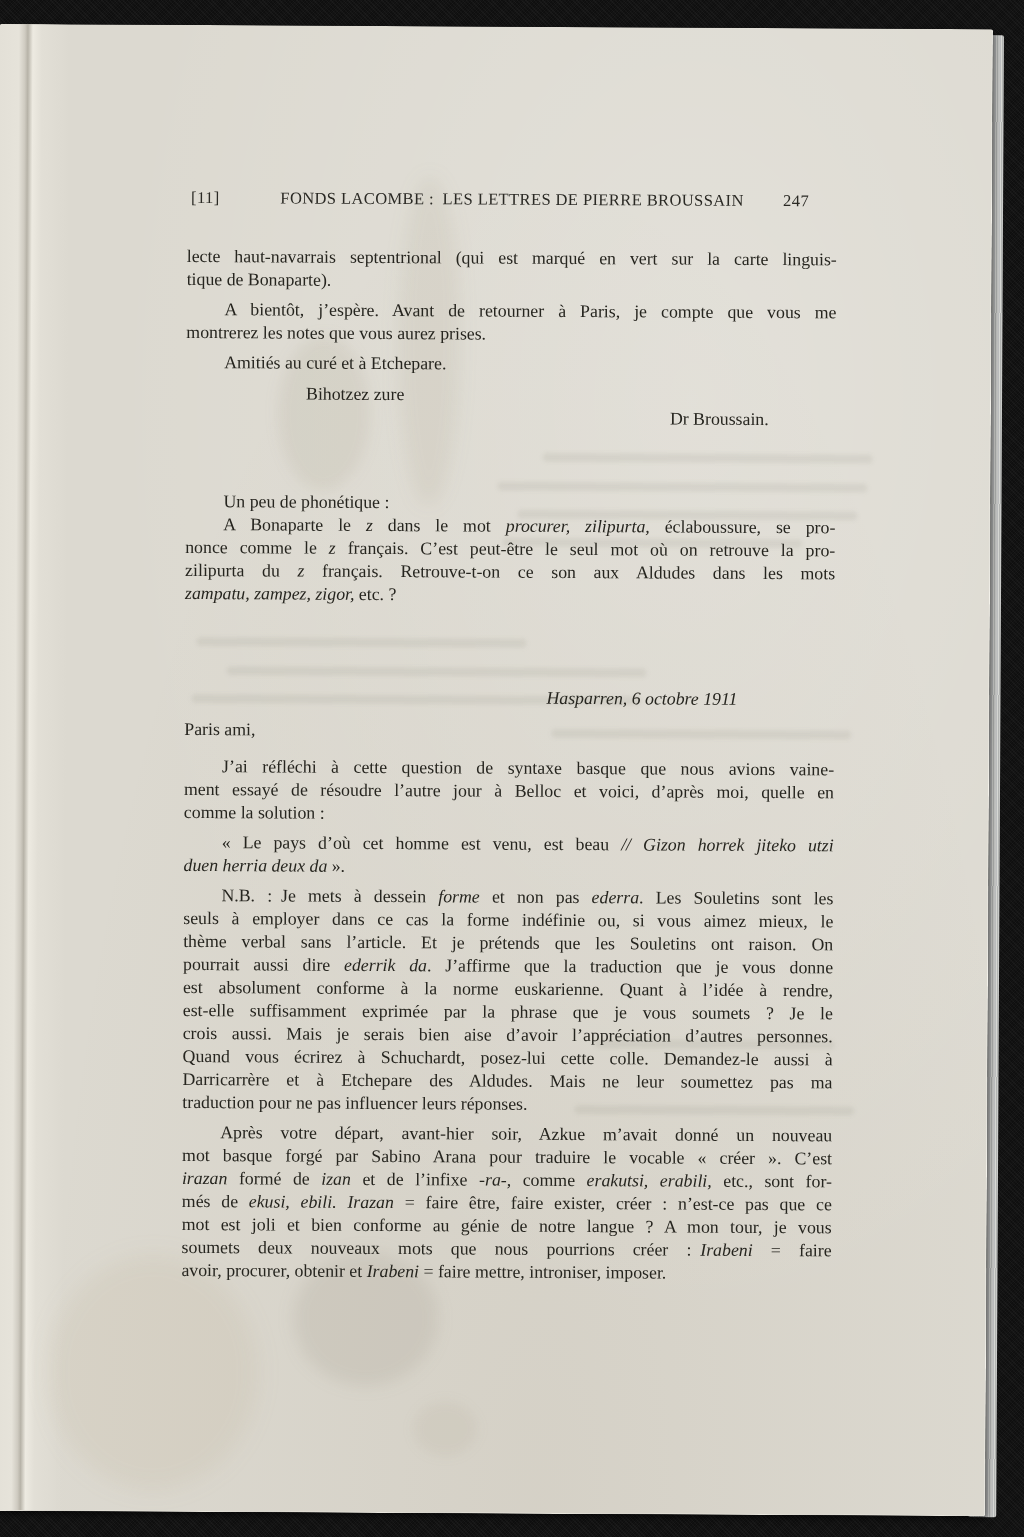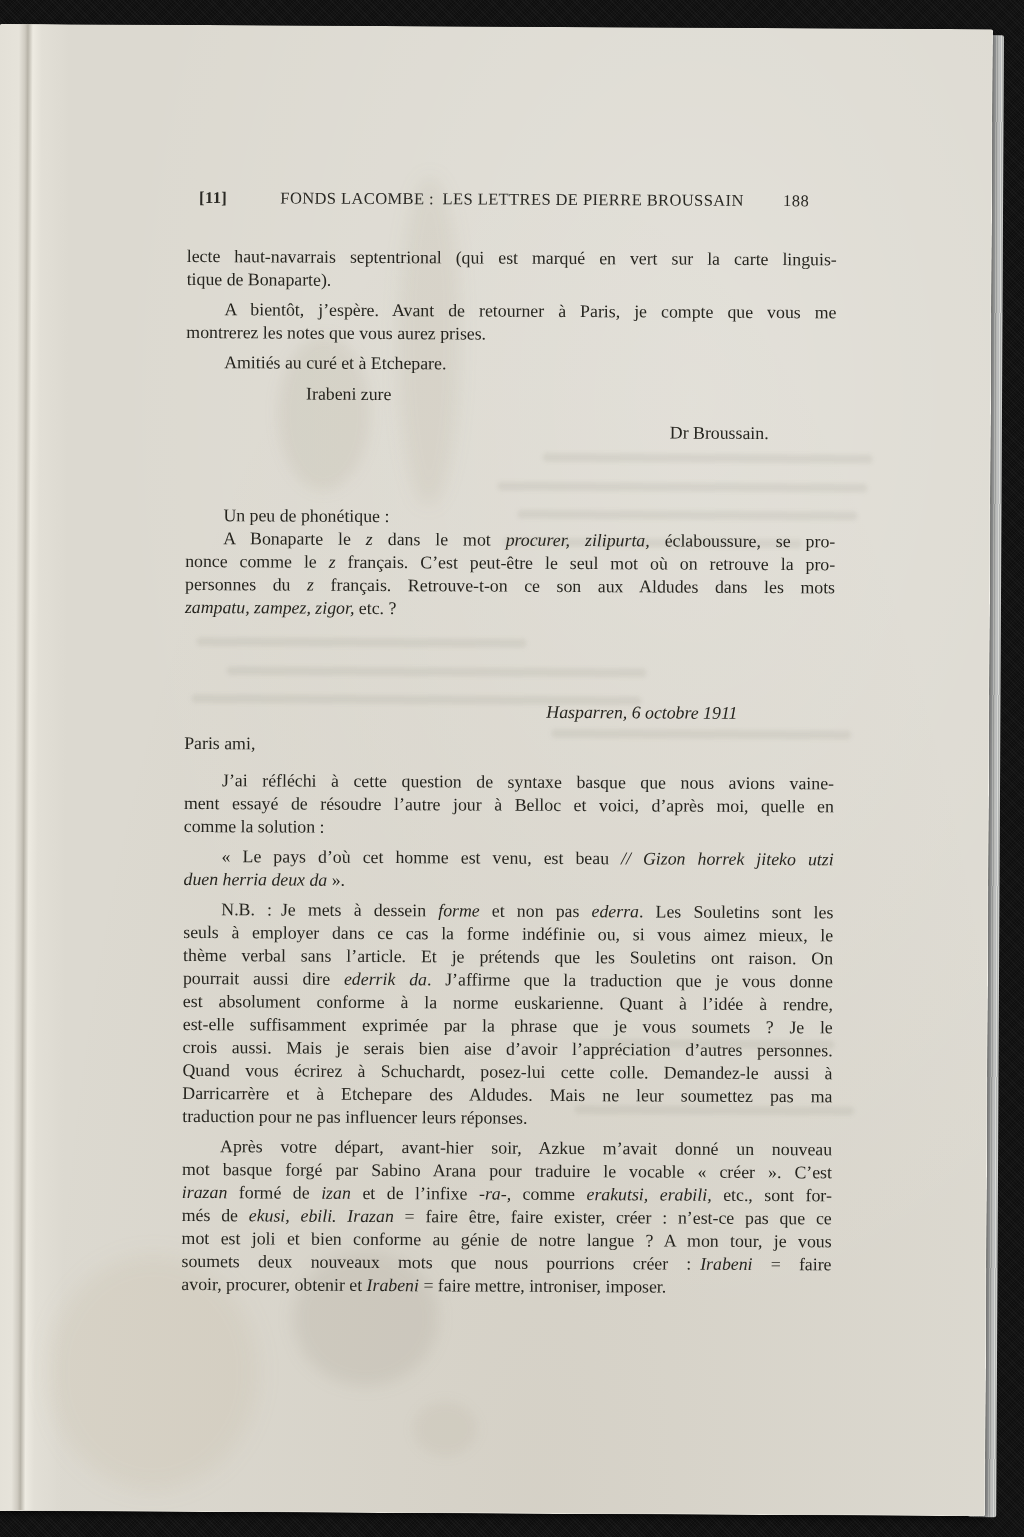--- a/index.html
+++ b/index.html
@@ -30,37 +30,37 @@
     box-shadow:2px 3px 6px rgba(0,0,0,0.6);
   }
   .stain,.ghost{position:absolute;pointer-events:none;}
   .stain{border-radius:50%;}
   .ghost{height:9px;border-radius:5px;background:rgba(110,105,85,0.10);filter:blur(2px);}
   
   .runhead{
     position:absolute;left:188px;top:162px;width:650px;height:22px;
     font-size:16.5px;letter-spacing:0.4px;color:#2a2924;line-height:22px;
   }
-  .runhead .hl{position:absolute;left:12px;font-weight:bold;}
+  .runhead .hl{position:absolute;left:4px;}
   .runhead .hc{display:block;text-align:center;width:100%;}
   .runhead .hr{position:absolute;right:28px;top:0;}
   
   .flow{
     position:absolute;left:188px;top:184px;width:650px;color:#26251f;
     font-size:17.8px;
   }
   .block{margin:0;}
   .tline{line-height:23px;min-height:23px;}
   .fill{text-align:justify;text-align-last:justify;}
   .ind{text-indent:38px;}
   .it{font-style:italic;}
   .b-lecte{margin-top:36px;}
   .b-std{margin-top:7px;}
   .b-bihotzez{margin-top:8px;margin-left:120px;}
-  .b-dr{margin-top:14px;margin-left:484px;}
+  .b-dr{margin-left:484px;}
   .b-unpeu{margin-top:62px;}
   .b-cont{margin-top:0;}
   .b-date{margin-top:80px;margin-left:362px;}
   .b-cherami{margin-top:10px;}
   .b-jai{margin-top:14px;}
 </style>
 </head>
 <body>
 
 <div class="book">
@@ -81,48 +81,48 @@
     <div class="ghost" style="left:200px;top:612px;width:330px;"></div>
     <div class="ghost" style="left:230px;top:641px;width:420px;"></div>
     <div class="ghost" style="left:195px;top:669px;width:450px;"></div>
     <div class="ghost" style="left:555px;top:702px;width:300px;"></div>
     <div class="ghost" style="left:600px;top:1012px;width:240px;"></div>
     <div class="ghost" style="left:580px;top:1078px;width:280px;"></div>
 
     <div class="runhead">
       <span class="hl">[11]</span>
       <span class="hc">FONDS LACOMBE : LES LETTRES DE PIERRE BROUSSAIN</span>
-      <span class="hr">188</span>
+      <span class="hr">247</span>
     </div>
 
     <div class="flow" id="flow">
         <div class="block b-lecte">
           <div class="tline fill"><span>lecte haut-navarrais septentrional (qui est marqué en vert sur la carte linguis-</span></div>
           <div class="tline"><span>tique de Bonaparte).</span></div>
         </div>
         <div class="block b-std">
           <div class="tline fill ind"><span>A bientôt, j’espère. Avant de retourner à Paris, je compte que vous me</span></div>
           <div class="tline"><span>montrerez les notes que vous aurez prises.</span></div>
         </div>
         <div class="block b-std">
           <div class="tline ind"><span>Amitiés au curé et à Etchepare.</span></div>
         </div>
         <div class="block b-bihotzez">
-          <div class="tline"><span>Irabeni zure</span></div>
+          <div class="tline"><span>Bihotzez zure</span></div>
         </div>
         <div class="block b-dr">
           <div class="tline"><span>Dr Broussain.</span></div>
         </div>
         <div class="block b-unpeu">
           <div class="tline ind"><span>Un peu de phonétique :</span></div>
         </div>
         <div class="block b-cont">
           <div class="tline fill ind"><span>A Bonaparte le </span><span class="it">z</span><span> dans le mot </span><span class="it">procurer, zilipurta,</span><span> éclaboussure, se pro-</span></div>
           <div class="tline fill"><span>nonce comme le </span><span class="it">z</span><span> français. C’est peut-être le seul mot où on retrouve la pro-</span></div>
-          <div class="tline fill"><span>personnes du </span><span class="it">z</span><span> français. Retrouve-t-on ce son aux Aldudes dans les mots</span></div>
+          <div class="tline fill"><span>zilipurta du </span><span class="it">z</span><span> français. Retrouve-t-on ce son aux Aldudes dans les mots</span></div>
           <div class="tline"><span class="it">zampatu, zampez, zigor,</span><span> etc. ?</span></div>
         </div>
         <div class="block b-date">
           <div class="tline"><span class="it">Hasparren, 6 octobre 1911</span></div>
         </div>
         <div class="block b-cherami">
           <div class="tline"><span>Paris ami,</span></div>
         </div>
         <div class="block b-jai">
           <div class="tline fill ind"><span>J’ai réfléchi à cette question de syntaxe basque que nous avions vaine-</span></div>

